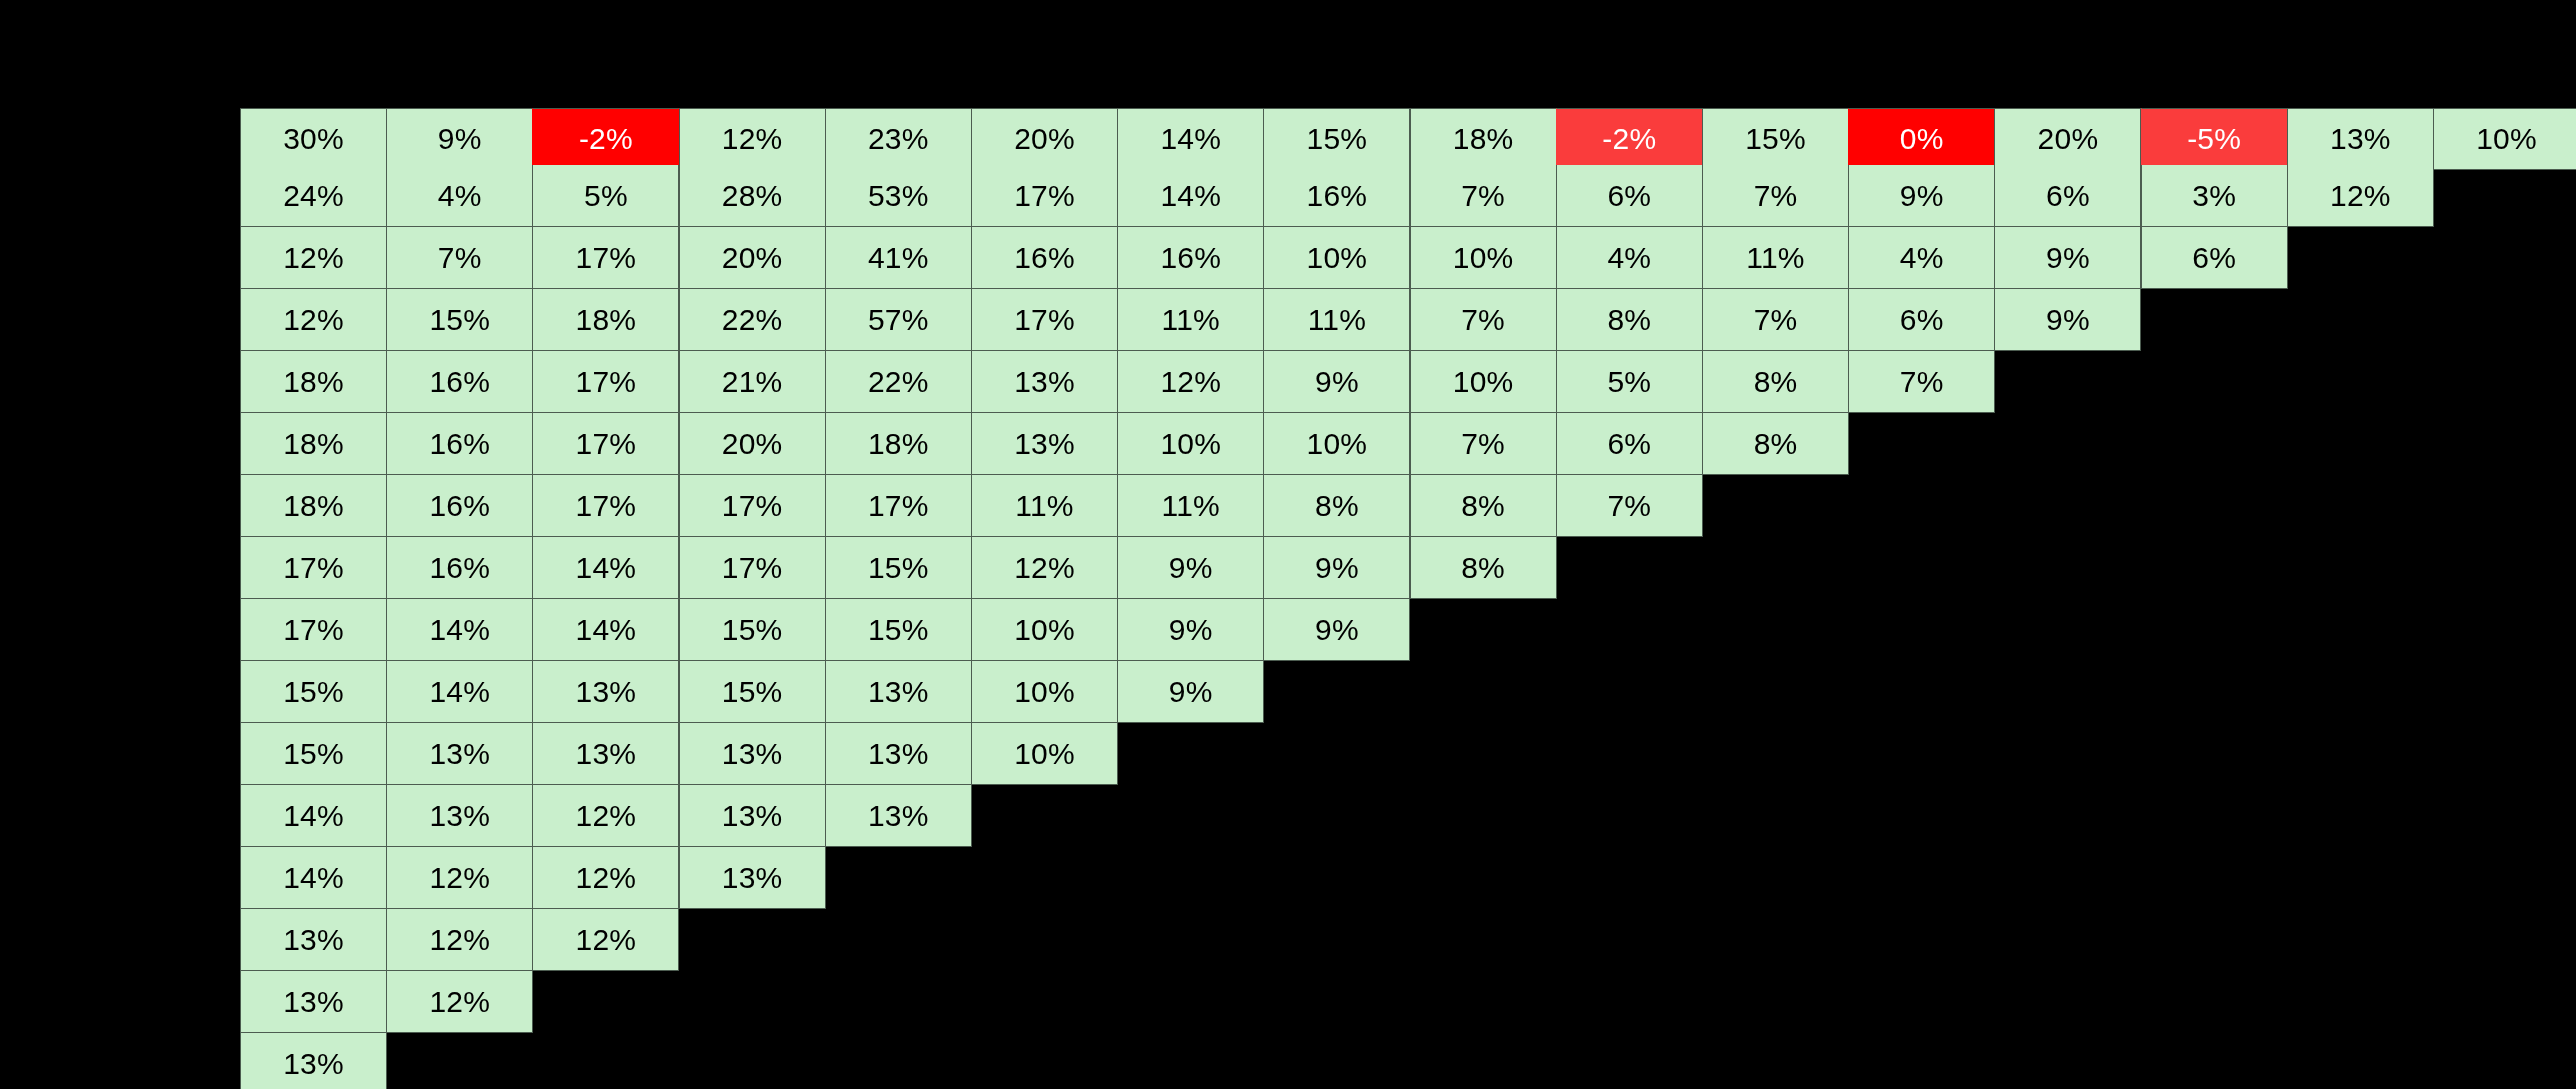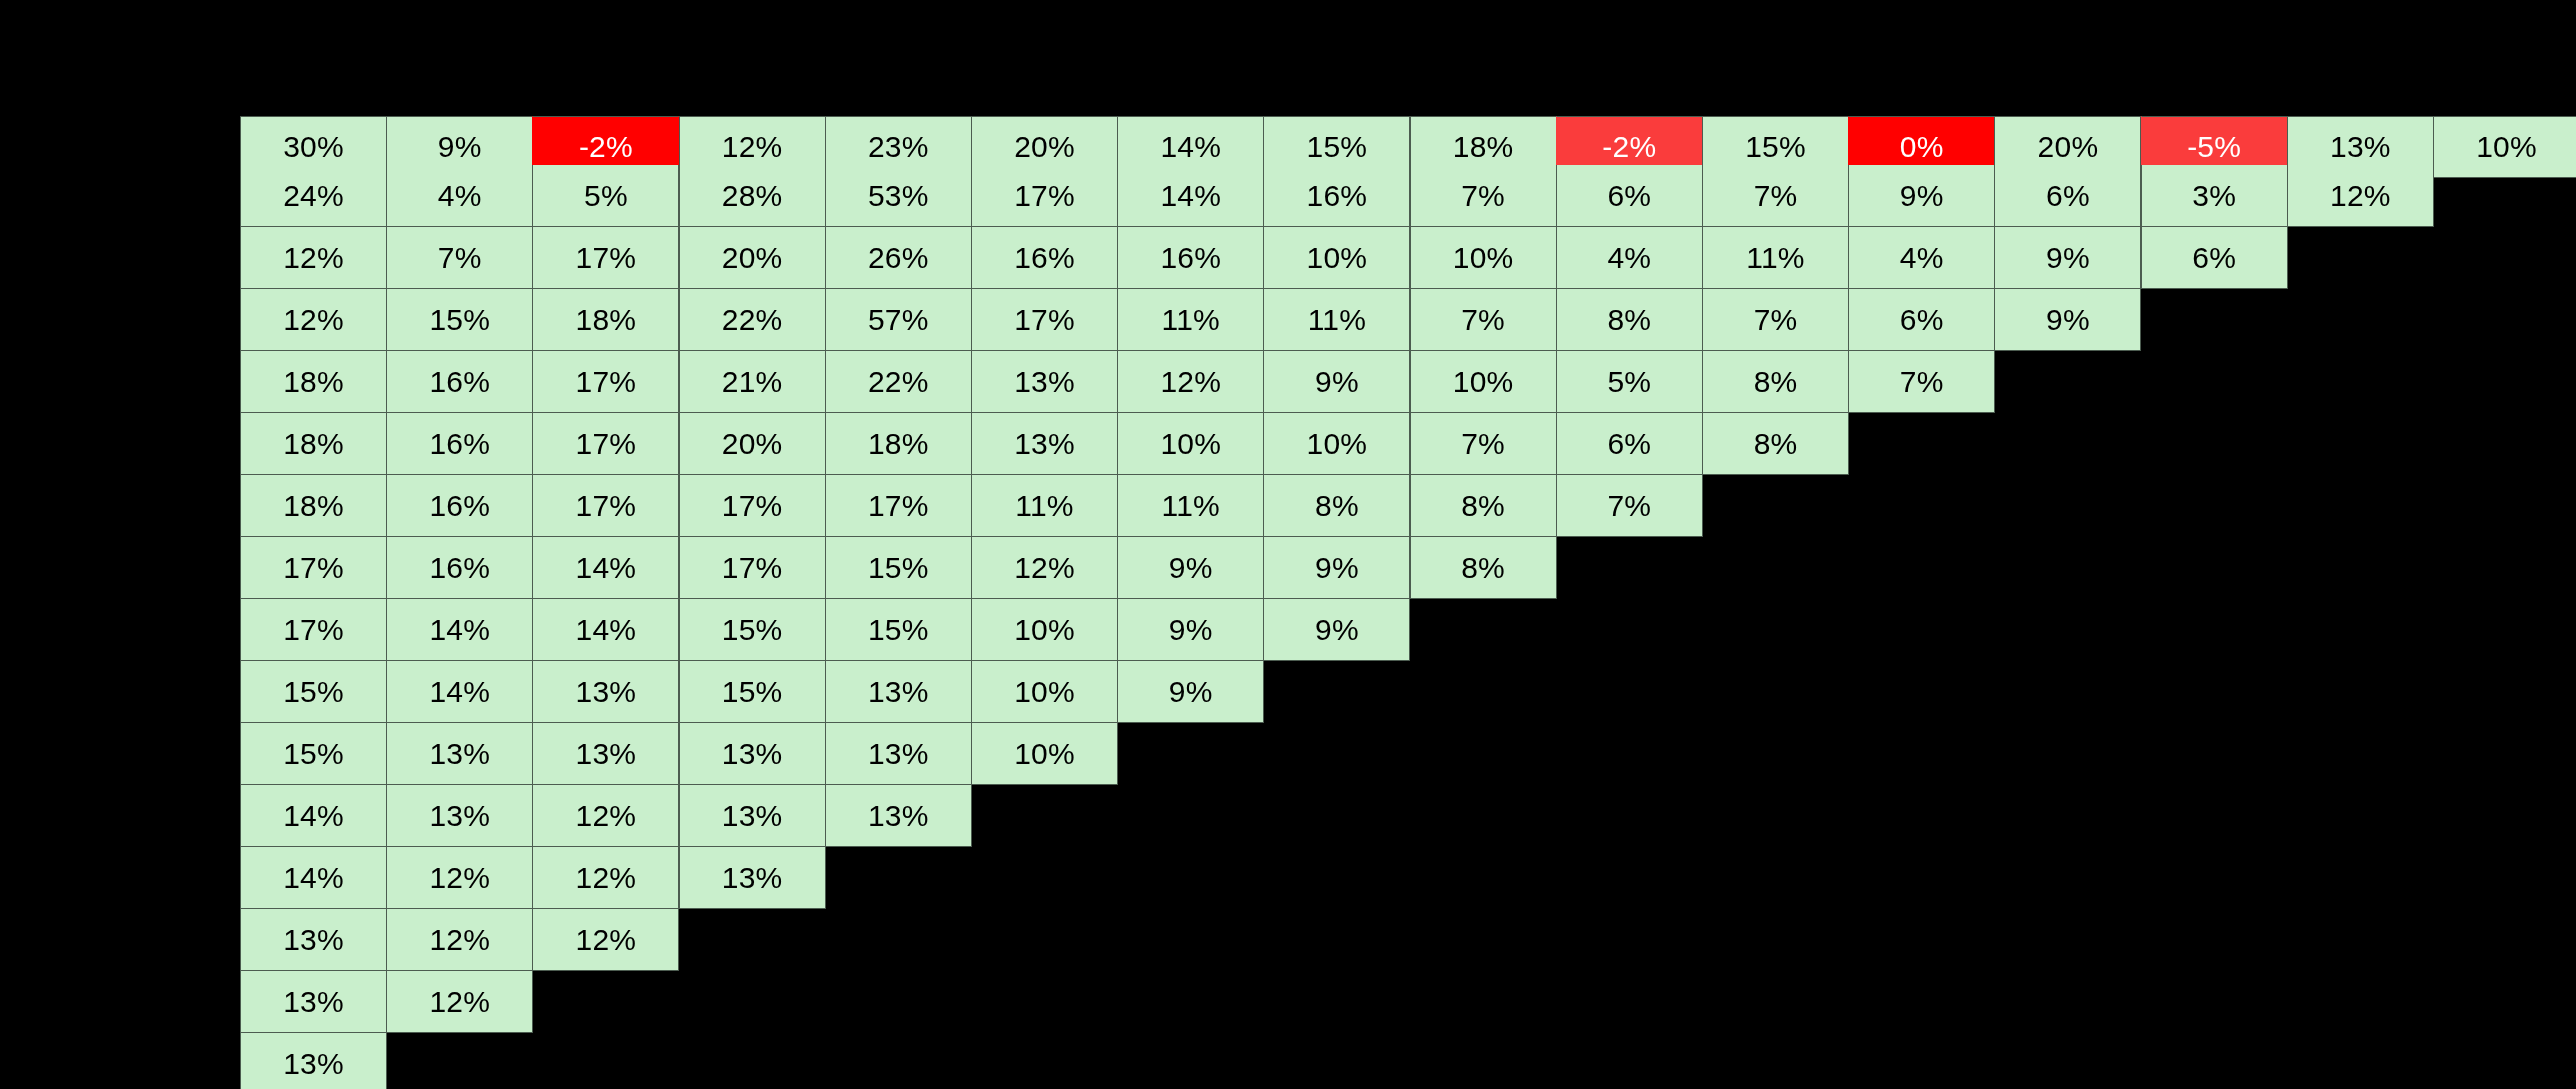--- a/index.html
+++ b/index.html
@@ -47,21 +47,21 @@
     border-bottom: 0.8px solid #4c5c50;
     border-top: 0;
     border-left: 0.8px solid #4c5c50;
     margin-left: -0.8px;
     margin-top: -0.8px;
     white-space: nowrap;
   }
 
   .grid-row:first-child .grid-cell {
     border-top: 0.8px solid #4c5c50;
-    margin-top: 12px;
+    margin-top: 4px;
   }
   .grid-row .grid-cell:first-child {
     margin-left: 0;
   }
 
   .cell-pos {
     background: #c9efcc;
     color: #000000;
   }
   .cell-neg {
@@ -112,21 +112,21 @@
       <div class="grid-cell cell-pos">9%</div>
       <div class="grid-cell cell-pos">6%</div>
       <div class="grid-cell cell-pos">3%</div>
       <div class="grid-cell cell-pos">12%</div>
     </div>
     <div class="grid-row">
       <div class="grid-cell cell-pos">12%</div>
       <div class="grid-cell cell-pos">7%</div>
       <div class="grid-cell cell-pos">17%</div>
       <div class="grid-cell cell-pos">20%</div>
-      <div class="grid-cell cell-pos">26%</div>
+      <div class="grid-cell cell-pos">41%</div>
       <div class="grid-cell cell-pos">16%</div>
       <div class="grid-cell cell-pos">16%</div>
       <div class="grid-cell cell-pos">10%</div>
       <div class="grid-cell cell-pos">10%</div>
       <div class="grid-cell cell-pos">4%</div>
       <div class="grid-cell cell-pos">11%</div>
       <div class="grid-cell cell-pos">4%</div>
       <div class="grid-cell cell-pos">9%</div>
       <div class="grid-cell cell-pos">6%</div>
     </div>

